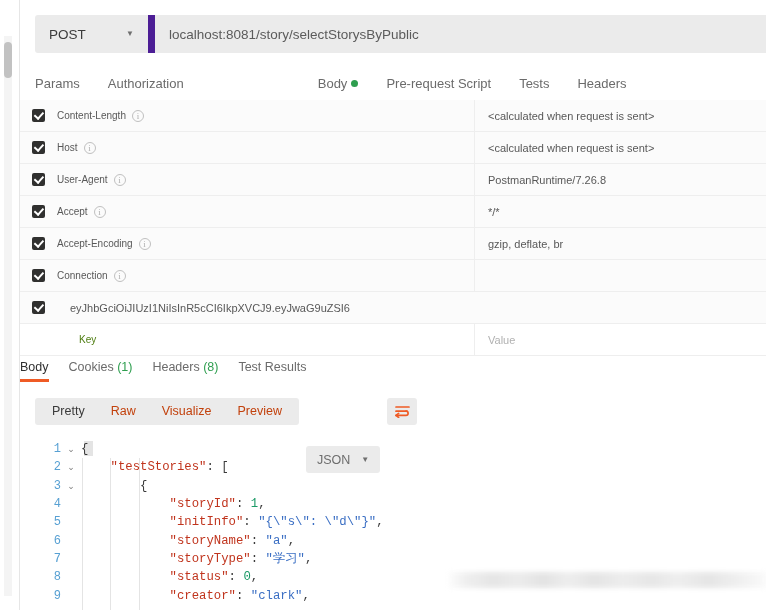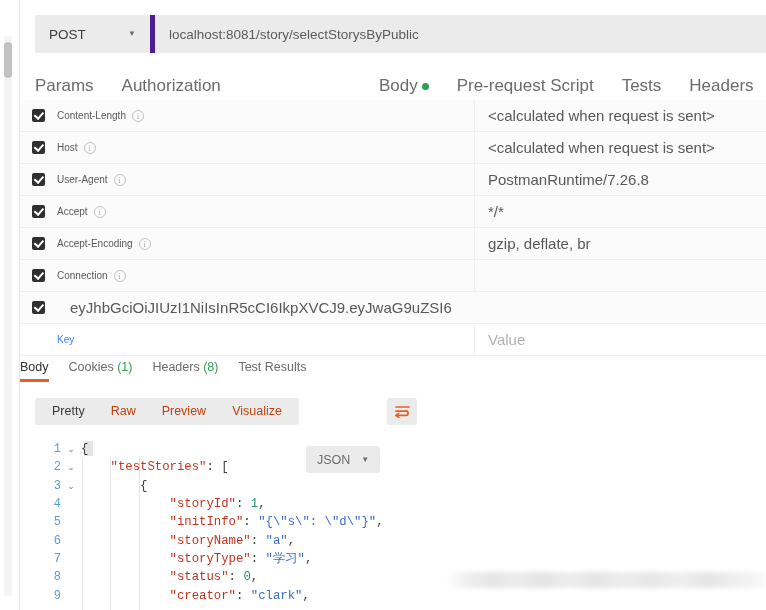--- a/index.html
+++ b/index.html
@@ -56,21 +56,21 @@
     background: #ebebeb;
     border-radius: 3px;
     overflow: hidden;
   }
   .method-box {
     width: 120px;
     display: flex;
     align-items: center;
     justify-content: space-between;
     padding: 0 14px;
-    border-right: 5px solid #4c1d95;
+    border-right: 7px solid #4c1d95;
     cursor: pointer;
   }
   .method-label {
     font-size: 13.5px;
     color: #3c3c3c;
   }
   .caret {
     font-size: 8px;
     color: #6f6f6f;
     line-height: 1;
@@ -88,21 +88,21 @@
   
   .req-tabs {
     position: absolute;
     left: 15px; top: 76px;
     width: 735px; height: 28px;
     display: flex;
     align-items: flex-start;
   }
   .req-tab {
     position: relative;
-    font-size: 17px;
+    font-size: 13px;
     color: #6b6b6b;
     padding: 0 0 9px 0;
     margin-right: 28px;
     white-space: nowrap;
     cursor: pointer;
   }
   .req-tab.active { color: #2f2f2f; font-weight: bold; margin-top: 32px; }
   .req-tab.active::after {
     content: "";
     position: absolute;
@@ -163,42 +163,42 @@
     align-items: center;
     gap: 6px;
     border-right: 1px solid #eeeeee;
     height: 32px;
     padding-right: 10px;
   }
   .hdr-key-text {
     font-size: 10px;
     color: #585858;
   }
-  .hdr-key-text.placeholder { color: #3b82f6; }
+  .hdr-key-text.placeholder { color: #4d7c0f; margin-left: 22px; }
   .info-i {
     width: 12px; height: 12px;
     border: 1px solid #c0c0c0;
     border-radius: 50%;
     color: #b0b0b0;
     font-size: 9px;
     line-height: 10px;
     text-align: center;
     font-family: "Liberation Serif", serif;
     flex: none;
   }
   .hdr-val-cell {
     flex: 1;
     display: flex;
     align-items: center;
     height: 32px;
     padding-left: 13px;
     overflow: hidden;
   }
   .hdr-val-text {
-    font-size: 15px;
+    font-size: 11px;
     color: #585858;
     white-space: nowrap;
     text-align: center;
   }
   .hdr-val-text.placeholder { color: #b1b1b1; }
 
   
   .res-tabs {
     position: absolute;
     left: 20px; top: 360px;
@@ -466,22 +466,22 @@
       <div class="res-tab active"><span>Body</span></div>
       <div class="res-tab"><span>Cookies</span><span class="tab-count"> (1)</span></div>
       <div class="res-tab"><span>Headers</span><span class="tab-count"> (8)</span></div>
       <div class="res-tab"><span>Test Results</span></div>
     </div>
 
   <div class="body-toolbar">
     <div class="seg-group" id="seg-group">
         <div class="seg active">Pretty</div>
         <div class="seg">Raw</div>
+        <div class="seg">Visualize</div>
         <div class="seg">Preview</div>
-        <div class="seg">Visualize</div>
       </div>
     <div class="fmt-group">
       <span class="fmt-label">JSON</span>
       <span class="caret">▼</span>
     </div>
     <div class="wrap-btn">
       <svg width="15" height="13" viewBox="0 0 15 13">
         <line x1="1" y1="2" x2="14" y2="2" stroke="#ef5b25" stroke-width="1.7" stroke-linecap="round"></line>
         <line x1="1" y1="6.2" x2="12" y2="6.2" stroke="#ef5b25" stroke-width="1.7" stroke-linecap="round"></line>
         <path d="M1 10.4 H11 A2.1 2.1 0 0 0 11 6.2" fill="none" stroke="#ef5b25" stroke-width="1.7" stroke-linecap="round"></path>

